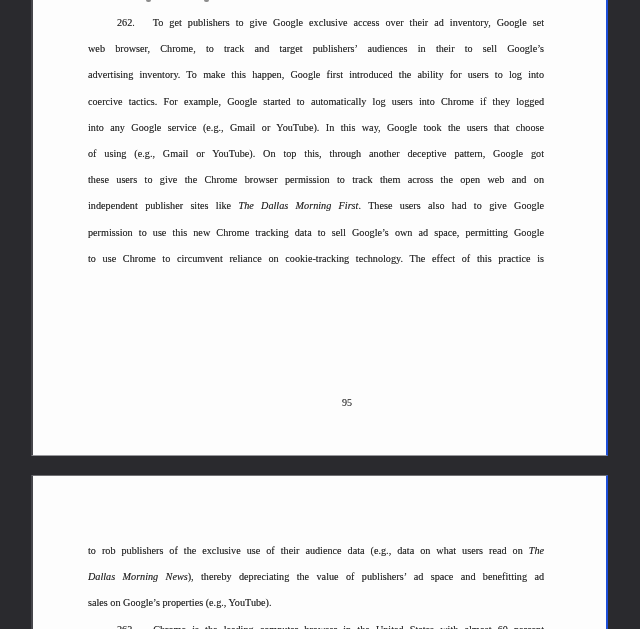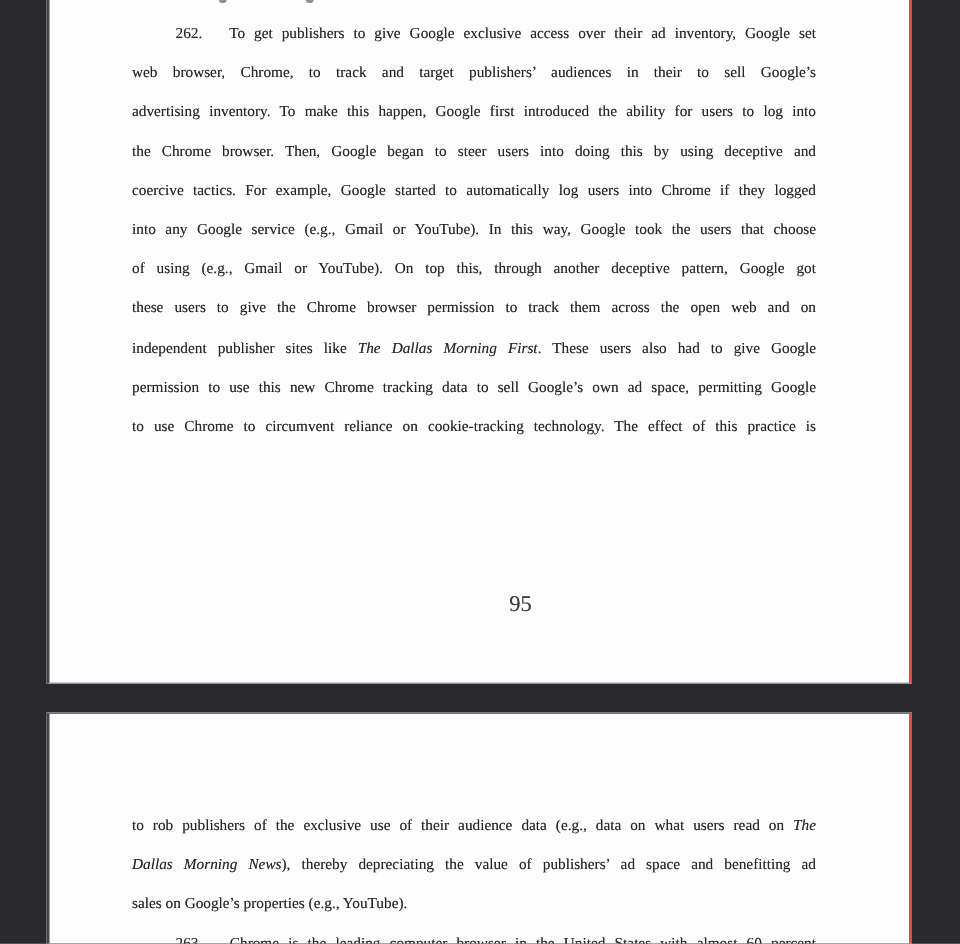--- a/index.html
+++ b/index.html
@@ -17,21 +17,21 @@
     height: 629px;
     background: #2a2a2e;
   }
   .page {
     position: absolute;
     left: 31px;
     width: 577px;
     background: #fdfdfd;
     box-sizing: border-box;
     border-left: 2px solid #46464b;
-    border-right: 2px solid #ef4444;
+    border-right: 2px solid #1d4ed8;
   }
   .page-1 {
     top: 0;
     height: 456px;
     border-bottom: 1px solid #98989c;
   }
   .page-2 {
     top: 475px;
     height: 196px;
     border-top: 1px solid #707074;
@@ -56,21 +56,21 @@
     text-shadow: 0 0 0.4px rgba(45,45,45,0.55);
   }
   .line.indent { text-indent: 29px; }
   .line.para-end { text-align-last: left; }
   .line i, .line .it { font-style: italic; }
   .page-number {
     position: absolute;
     top: 395px;
     left: 314px;
     transform: translateX(-50%);
-    font-size: 15px;
+    font-size: 10px;
     line-height: 16px;
     color: #3a3a3a;
     text-shadow: 0 0 0.4px rgba(45,45,45,0.5);
   }
   
   .top-fragment {
     position: absolute;
     top: 0;
     left: 0;
     width: 100%;
@@ -95,21 +95,20 @@
 
   <div class="page page-1">
     <div class="top-fragment">
       <span class="frag-mark m1"></span>
       <span class="frag-mark m2"></span>
     </div>
     <div class="text-area">
       <div class="line indent"><span>262.&nbsp;&nbsp;&nbsp;</span><span>To get publishers to give Google exclusive access over their ad inventory, Google set</span></div>
       <div class="line"><span>web browser, Chrome, to track and target publishers’ audiences in their to sell Google’s</span></div>
       <div class="line"><span>advertising inventory. To make this happen, Google first introduced the ability for users to log into</span></div>
-      <div class="line"><span>the Chrome browser. Then, Google began to steer users into doing this by using deceptive and</span></div>
       <div class="line"><span>coercive tactics. For example, Google started to automatically log users into Chrome if they logged</span></div>
       <div class="line"><span>into any Google service (e.g., Gmail or YouTube). In this way, Google took the users that choose</span></div>
       <div class="line"><span>of using (e.g., Gmail or YouTube). On top this, through another deceptive pattern, Google got</span></div>
       <div class="line"><span>these users to give the Chrome browser permission to track them across the open web and on</span></div>
       <div class="line"><span>independent publisher sites like </span><span class="it">The Dallas Morning First</span><span>. These users also had to give Google</span></div>
       <div class="line"><span>permission to use this new Chrome tracking data to sell Google’s own ad space, permitting Google</span></div>
       <div class="line"><span>to use Chrome to circumvent reliance on cookie-tracking technology. The effect of this practice is</span></div>
     </div>
     <div class="page-number">95</div>
   </div>

